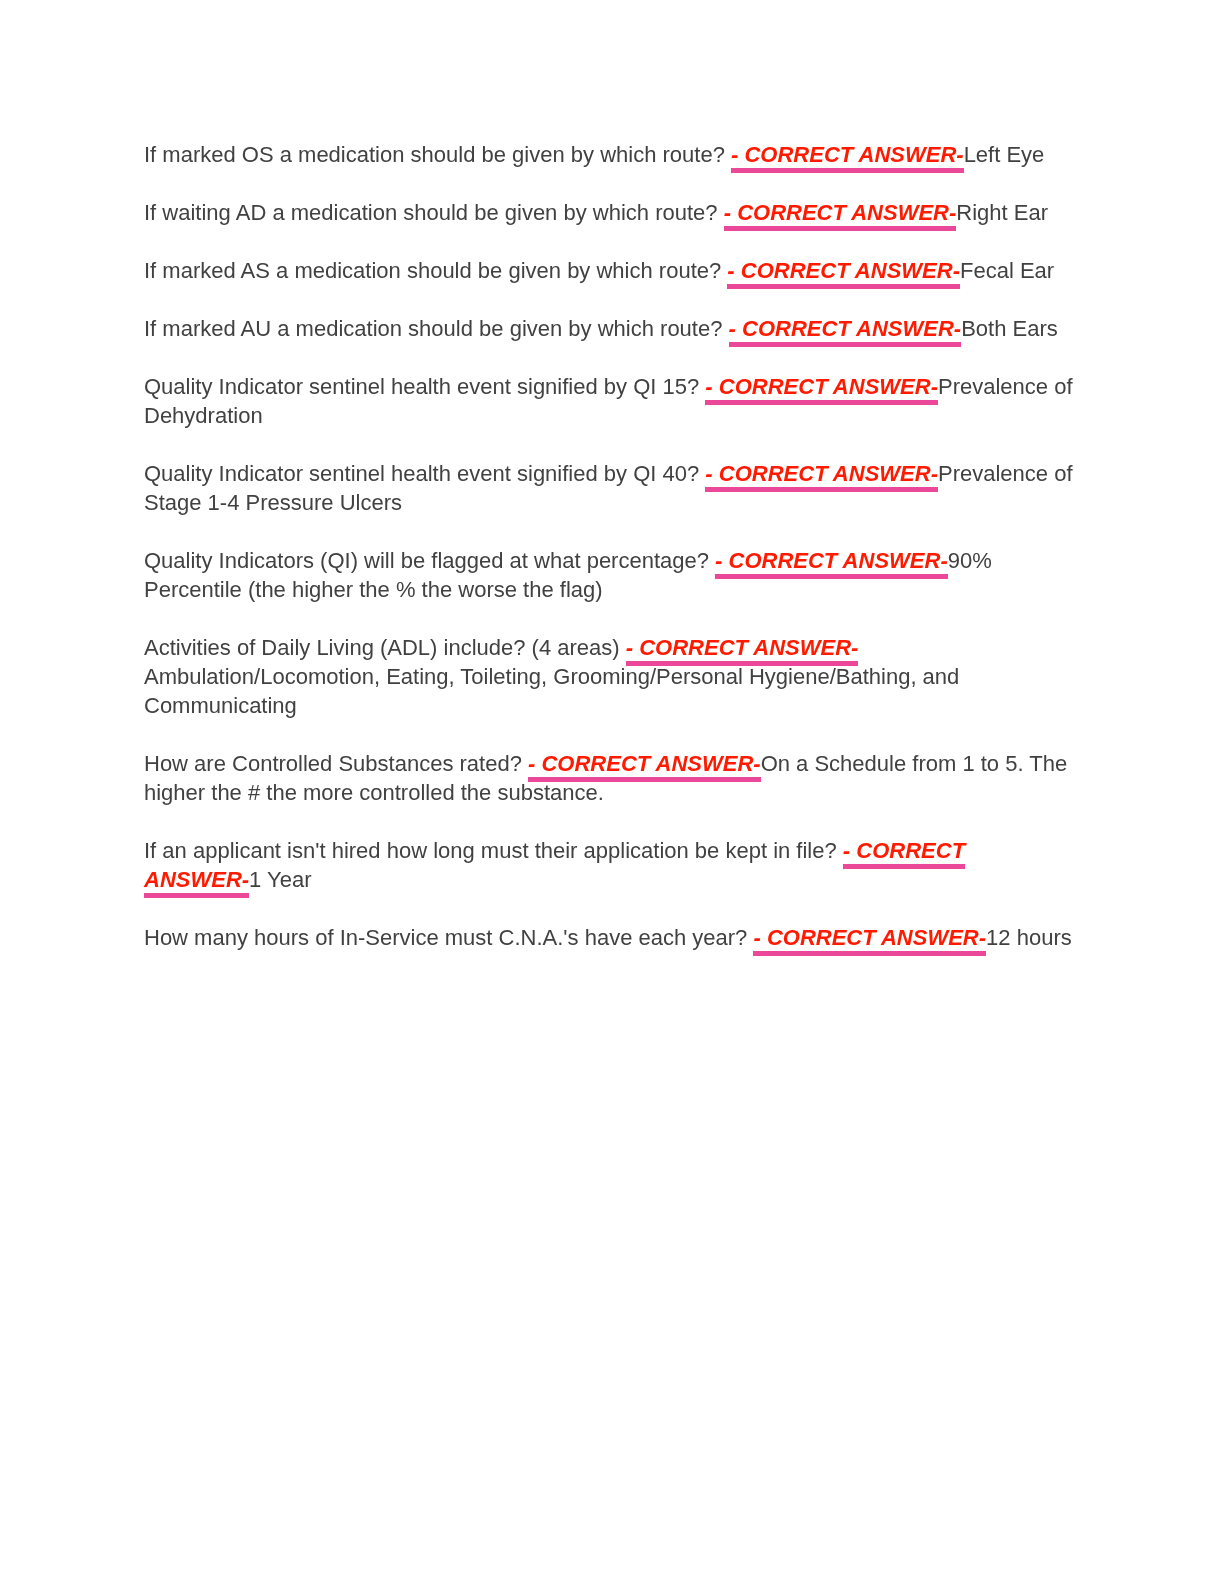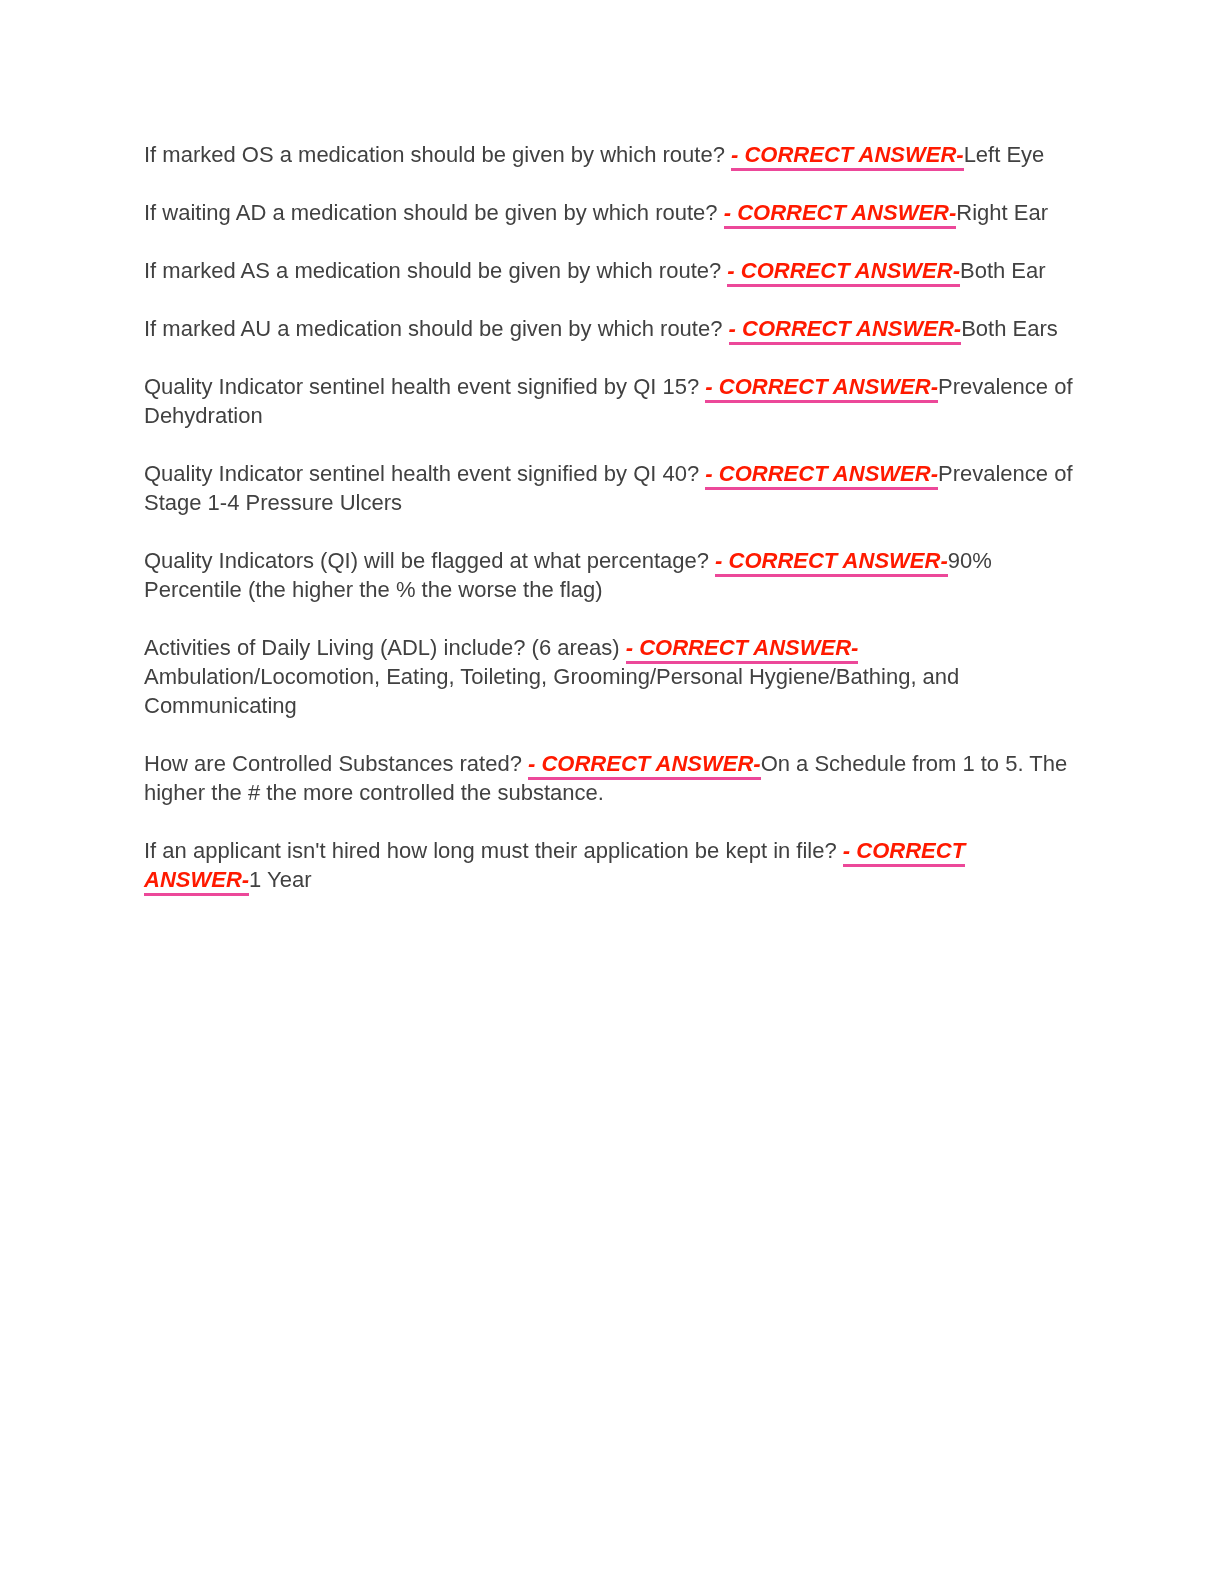--- a/index.html
+++ b/index.html
@@ -24,47 +24,48 @@
   p.qa {
     margin: 0 0 29px 0;
     font-size: 22px;
     line-height: 29px;
     color: #414141;
   }
   .marker {
     color: #ff1a00;
     font-style: italic;
     font-weight: bold;
-    border-bottom: 3px solid #ec4899;
+    border-bottom: 5px solid #ec4899;
     padding-bottom: 1px;
   }
 </style>
 </head>
 <body>
 
 <div class="page">
 
   <p class="qa"><span>If marked OS a medication should be given by which route?</span> <span class="marker">- CORRECT ANSWER-</span><span>Left Eye</span></p>
 
 
   <p class="qa"><span>If waiting AD a medication should be given by which route?</span> <span class="marker">- CORRECT ANSWER-</span><span>Right Ear</span></p>
 
-  <p class="qa"><span>If marked AS a medication should be given by which route?</span> <span class="marker">- CORRECT ANSWER-</span><span>Both Ear</span></p>
+  <p class="qa"><span>If marked AS a medication should be given by which route?</span> <span class="marker">- CORRECT ANSWER-</span><span>Fecal Ear</span></p>
 
   <p class="qa"><span>If marked AU a medication should be given by which route?</span> <span class="marker">- CORRECT ANSWER-</span><span>Both Ears</span></p>
 
 
   <p class="qa"><span>Quality Indicator sentinel health event signified by QI 15?</span> <span class="marker">- CORRECT ANSWER-</span><span>Prevalence of Dehydration</span></p>
 
   <p class="qa"><span>Quality Indicator sentinel health event signified by QI 40?</span> <span class="marker">- CORRECT ANSWER-</span><span>Prevalence of Stage 1-4 Pressure Ulcers</span></p>
 
   <p class="qa"><span>Quality Indicators (QI) will be flagged at what percentage?</span> <span class="marker">- CORRECT ANSWER-</span><span>90% Percentile (the higher the % the worse the flag)</span></p>
 
-  <p class="qa"><span>Activities of Daily Living (ADL) include? (6 areas)</span> <span class="marker">- CORRECT ANSWER-</span><span>Ambulation/Locomotion, Eating, Toileting, Grooming/Personal Hygiene/Bathing, and Communicating</span></p>
+  <p class="qa"><span>Activities of Daily Living (ADL) include? (4 areas)</span> <span class="marker">- CORRECT ANSWER-</span><span>Ambulation/Locomotion, Eating, Toileting, Grooming/Personal Hygiene/Bathing, and Communicating</span></p>
 
   <p class="qa"><span>How are Controlled Substances rated?</span> <span class="marker">- CORRECT ANSWER-</span><span>On a Schedule from 1 to 5. The higher the # the more controlled the substance.</span></p>
 
 
   <p class="qa"><span>If an applicant isn't hired how long must their application be kept in file?</span> <span class="marker">- CORRECT ANSWER-</span><span>1 Year</span></p>
 
+  <p class="qa"><span>How many hours of In-Service must C.N.A.'s have each year?</span> <span class="marker">- CORRECT ANSWER-</span><span>12 hours</span></p>
 
 
 </div>
 
 </body></html>

